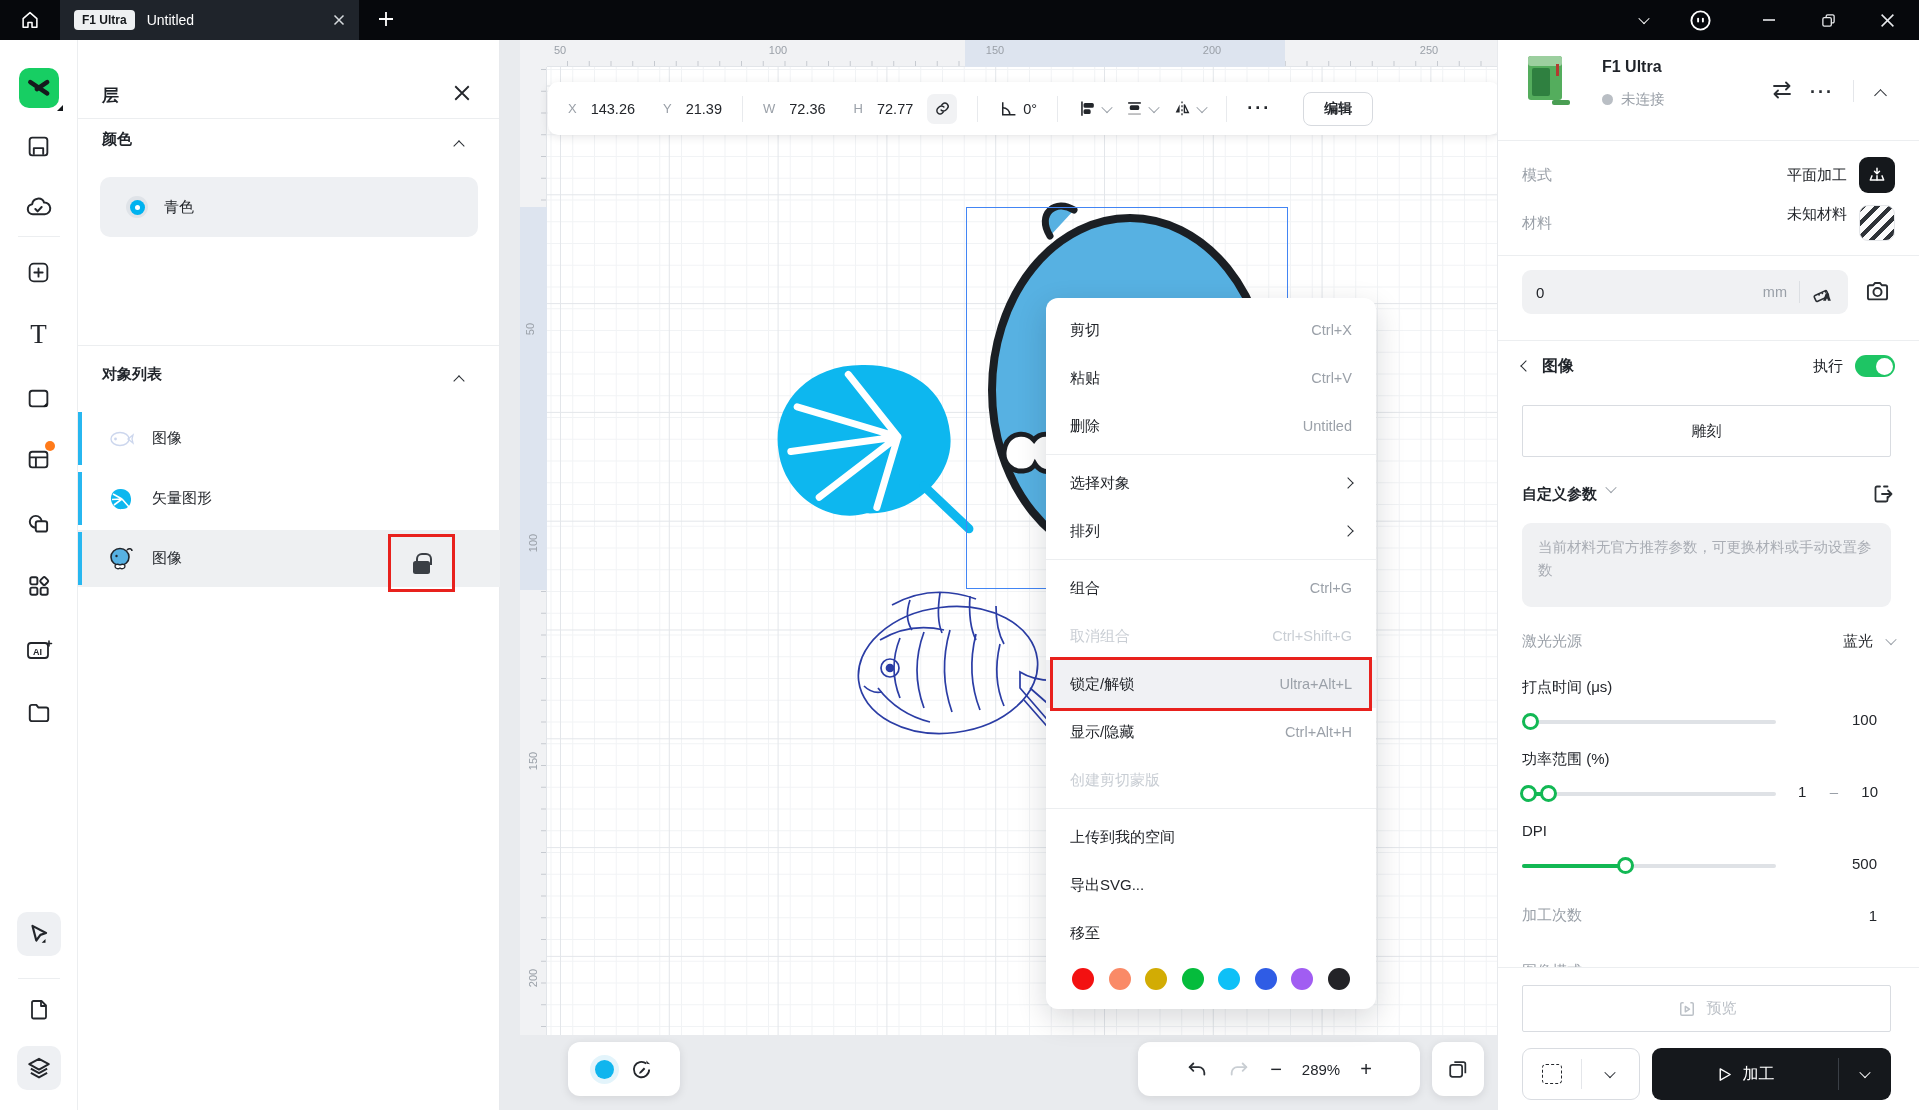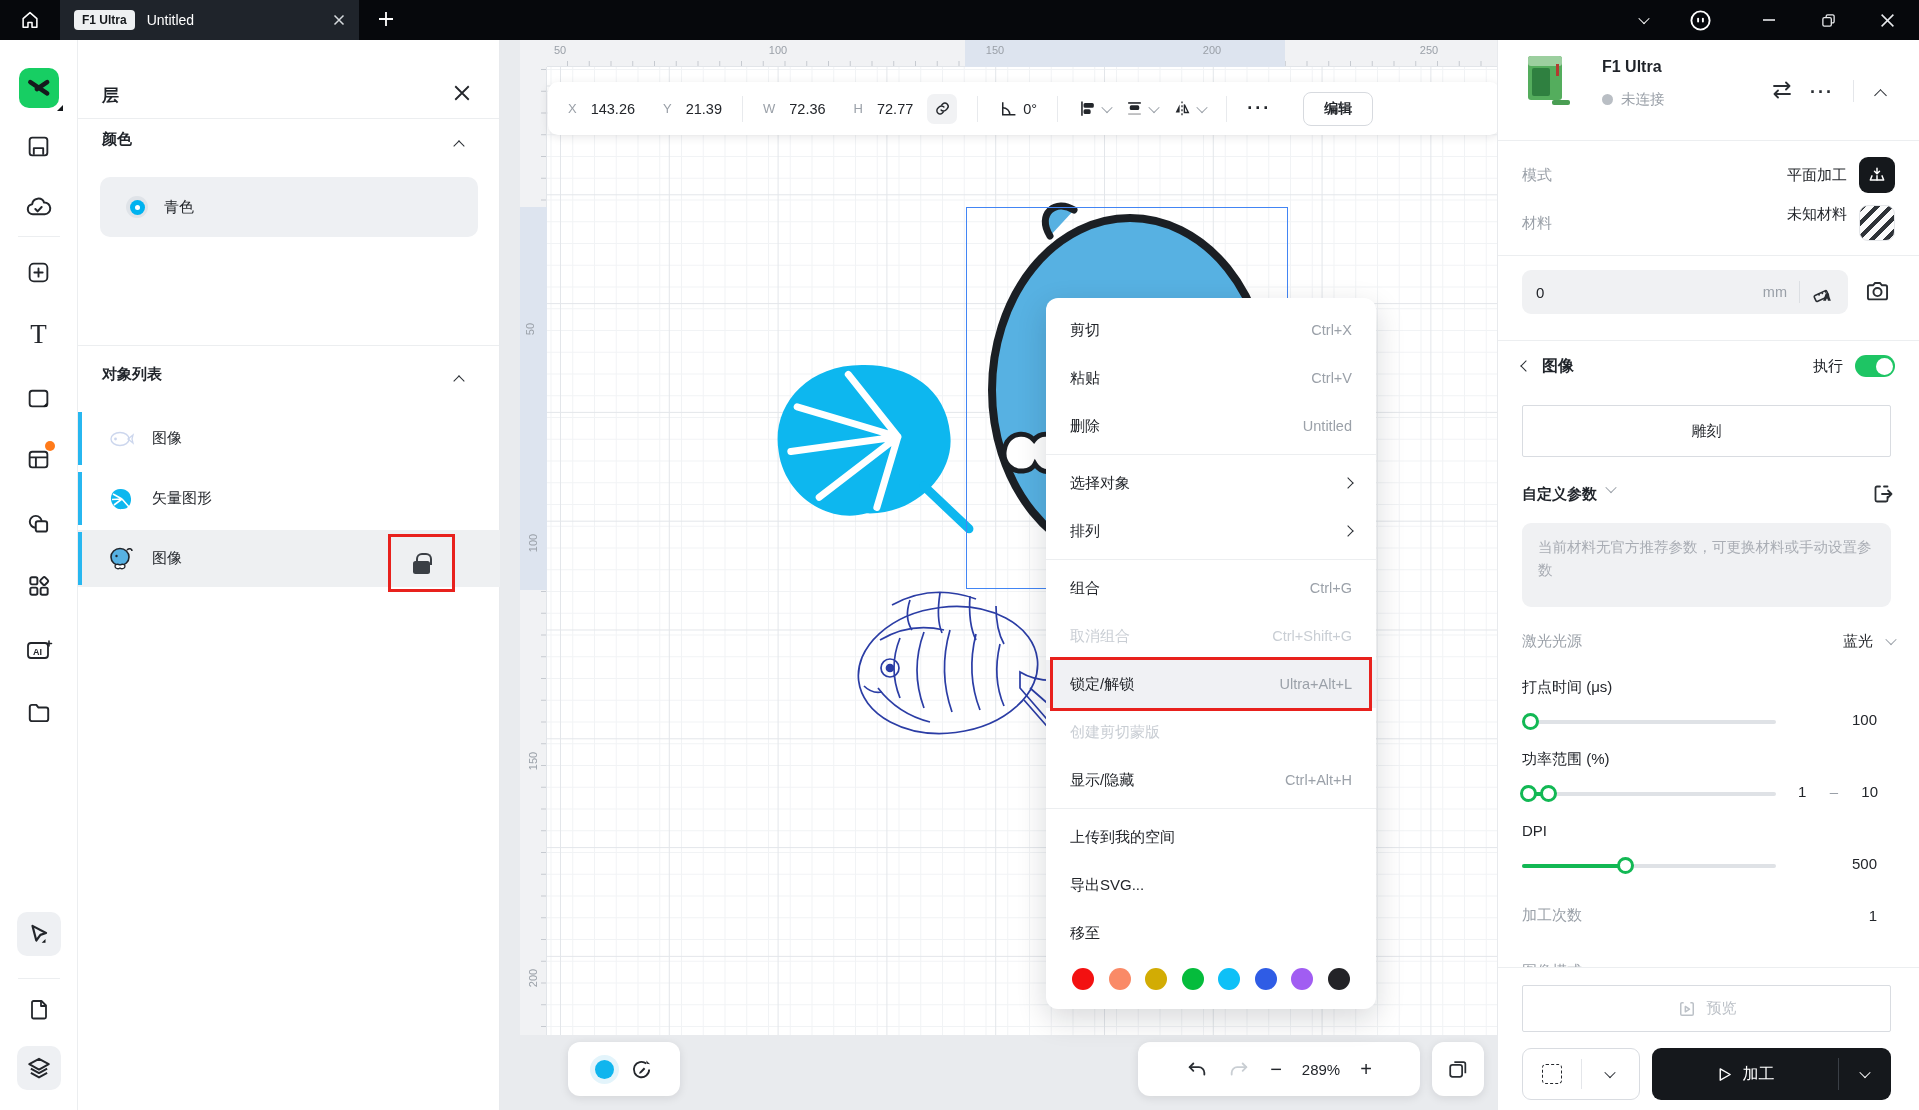--- a/index.html
+++ b/index.html
@@ -483,26 +483,26 @@
           <span class="ms">Ctrl+G</span>
         </div>
       <div class="mi dis">
           <span class="ml">取消组合</span>
           <span class="ms">Ctrl+Shift+G</span>
         </div>
       <div class="mi hl">
           <span class="ml">锁定/解锁</span>
           <span class="ms">Ultra+Alt+L</span>
         </div>
+      <div class="mi">
+          <span class="ml">显示/隐藏</span>
+          <span class="ms">Ctrl+Alt+H</span>
+        </div>
       <div class="mi dis">
           <span class="ml">创建剪切蒙版</span>
-        </div>
-      <div class="mi">
-          <span class="ml">显示/隐藏</span>
-          <span class="ms">Ctrl+Alt+H</span>
         </div>
       <div class="mdiv"></div>
       <div class="mi">
           <span class="ml">上传到我的空间</span>
         </div>
       <div class="mi">
           <span class="ml">导出SVG...</span>
         </div>
       <div class="mi">
           <span class="ml">移至</span>

